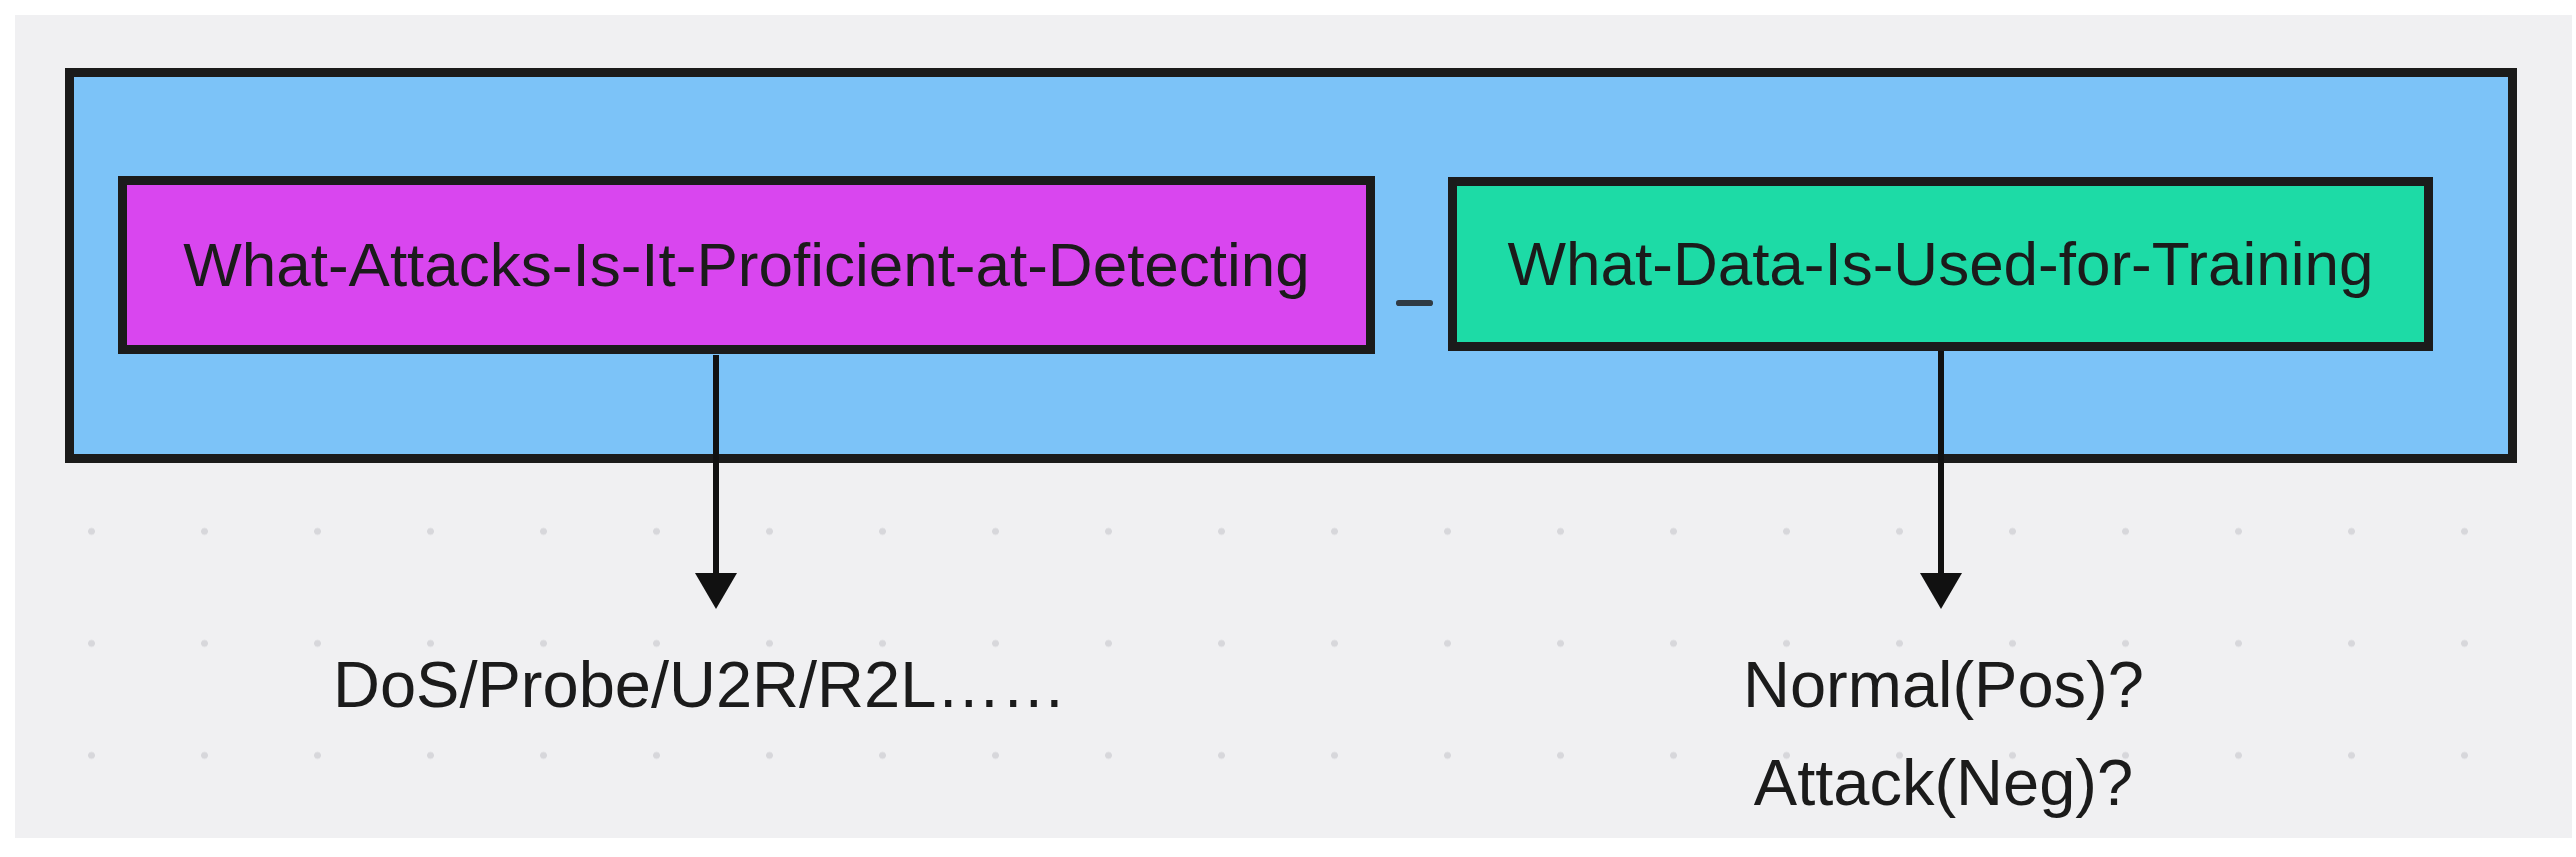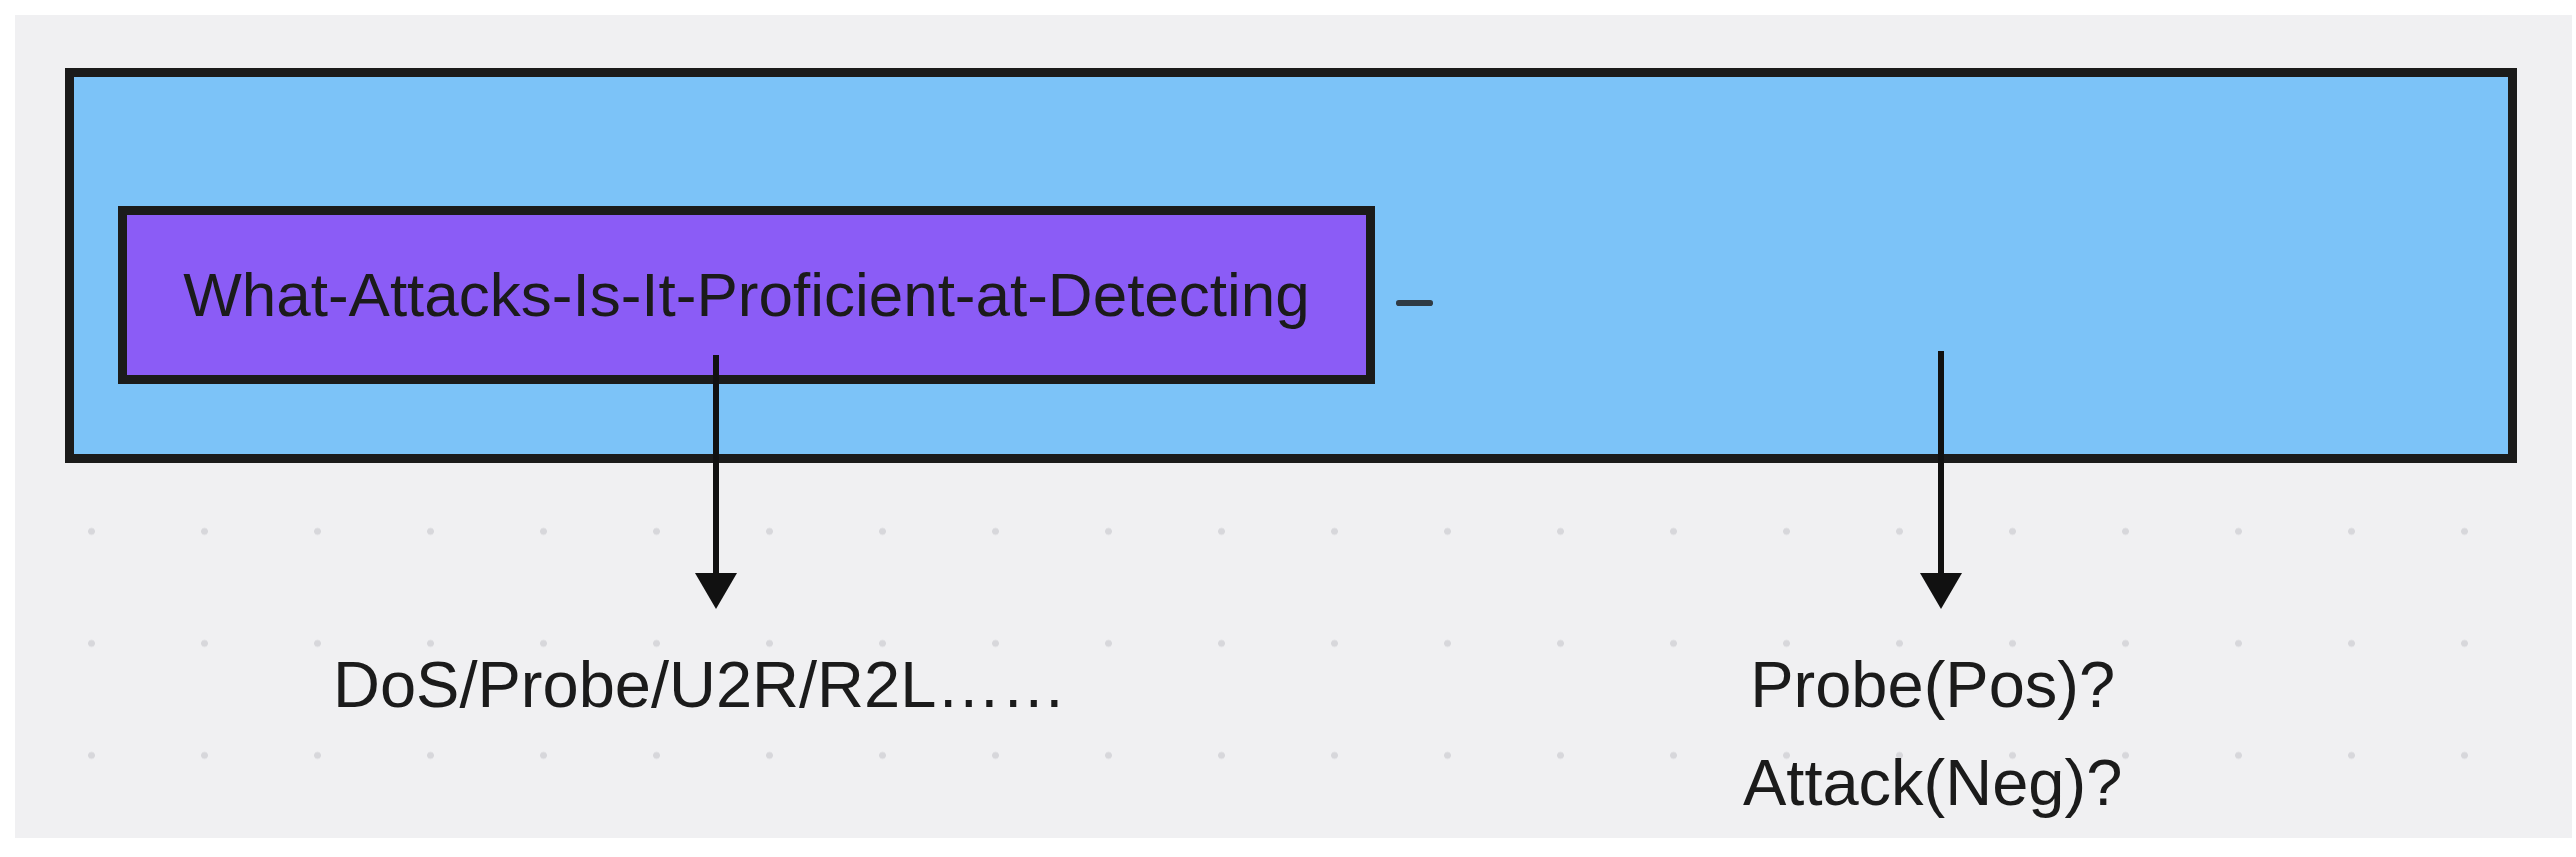--- a/index.html
+++ b/index.html
@@ -42,22 +42,21 @@
     font-size: 62px;
     color: #1B1B1B;
     letter-spacing: 0px;
     white-space: nowrap;
   }
   .node-left {
     left: 44px;
     top: 99px;
     width: 1257px;
     height: 178px;
-    background: #8b5cf6;
-    margin-top: 30px;
+    background: #d946ef;
   }
   .node-right {
     left: 1374px;
     top: 100px;
     width: 985px;
     height: 174px;
     background: #1DDBA6;
   }
   .connector-dash {
     position: absolute;
@@ -105,33 +104,36 @@
 
 <div class="canvas">
 
   <div class="container-box">
     <div class="node node-left">
       <span>What-Attacks-Is-It-Proficient-at-Detecting</span>
     </div>
 
     <div class="connector-dash"></div>
 
+    <div class="node node-right">
+      <span>What-Data-Is-Used-for-Training</span>
+    </div>
   </div>
 
   <div class="arrow arrow-left">
     <div class="shaft"></div>
     <div class="head"></div>
   </div>
 
   <div class="arrow arrow-right">
     <div class="shaft"></div>
     <div class="head"></div>
   </div>
 
   <div class="annotation annotation-left">DoS/Probe/U2R/R2L……</div>
 
   <div class="annotation annotation-right">
-    <div>Probe(Pos)?</div>
+    <div>Normal(Pos)?</div>
     <div>Attack(Neg)?</div>
   </div>
 
 </div>
 
 
 </body></html>

